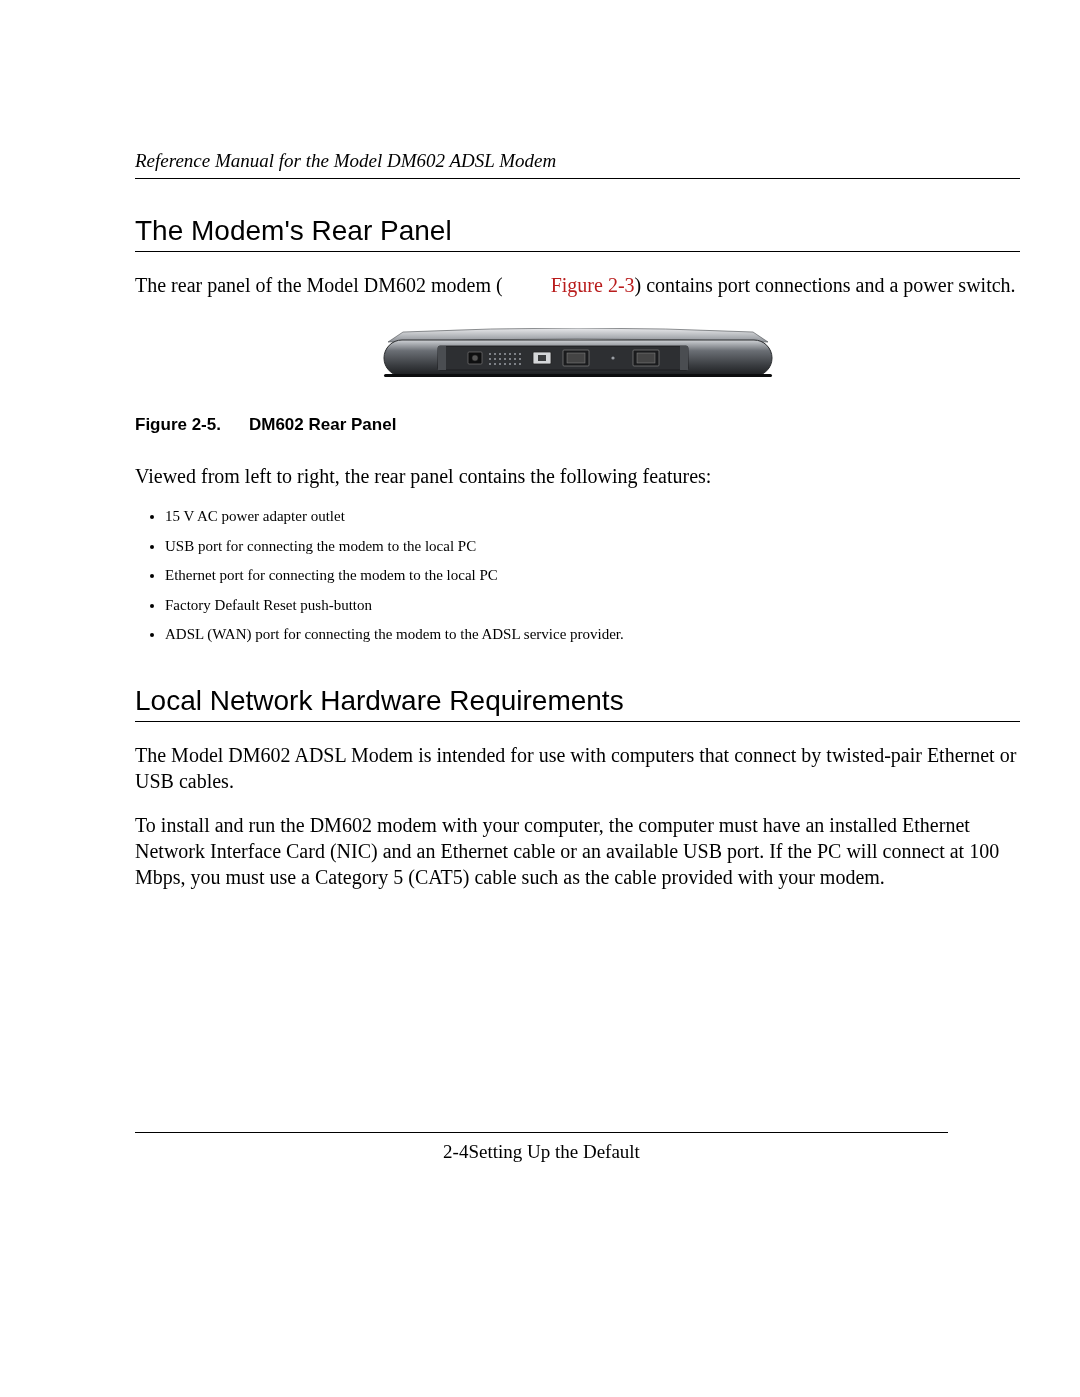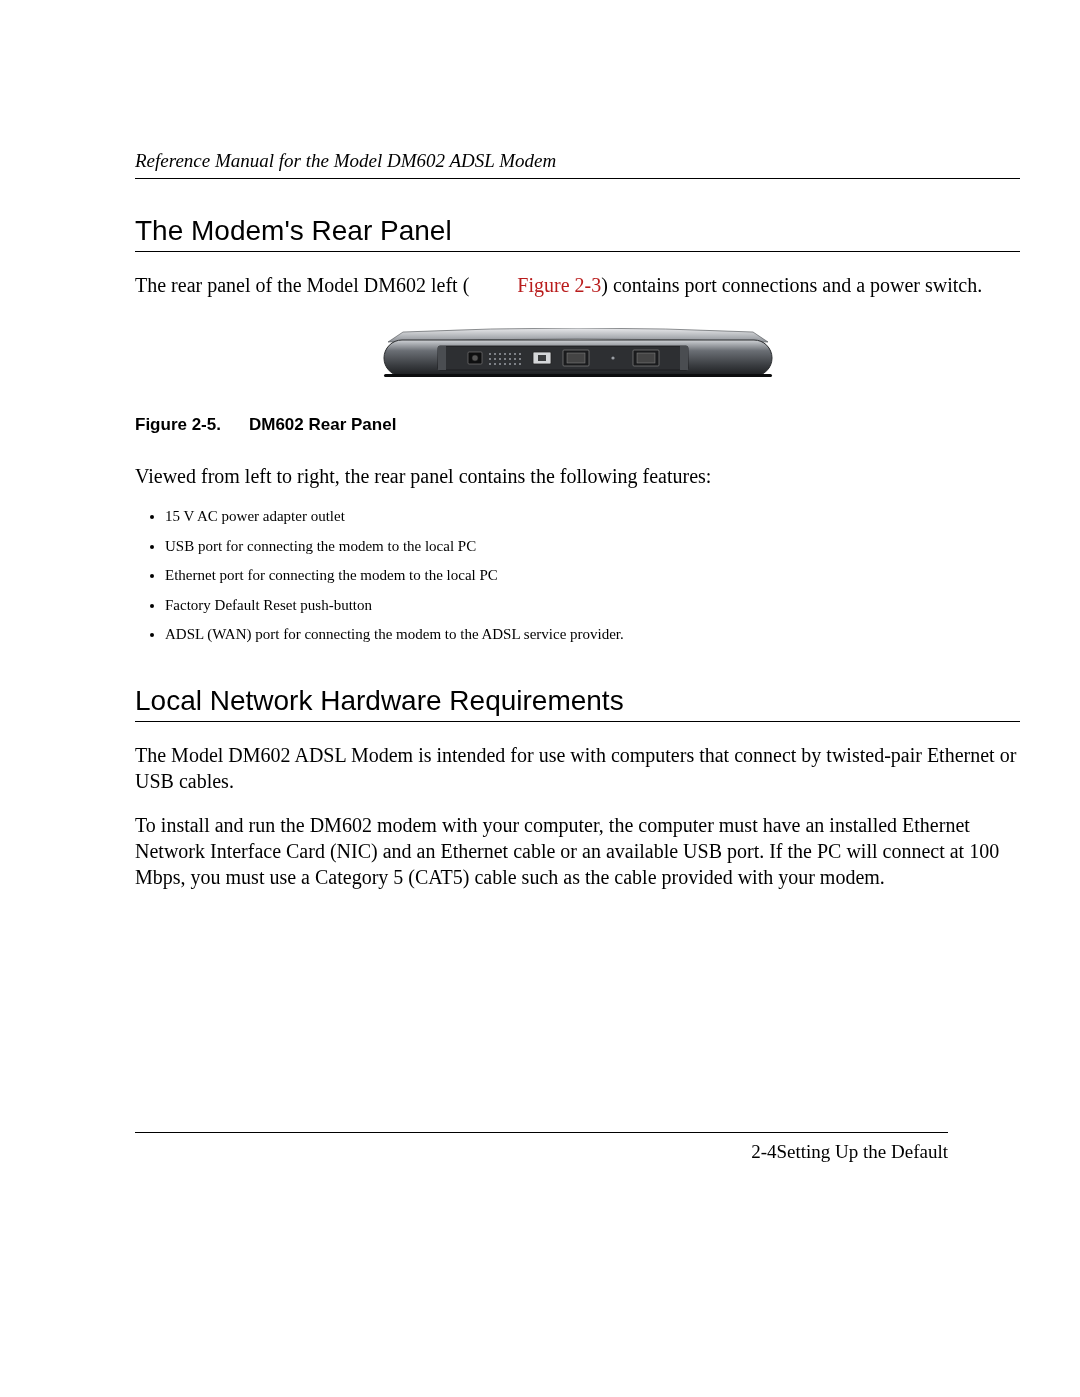--- a/index.html
+++ b/index.html
@@ -76,34 +76,34 @@
   }
   .footer {
     position: absolute;
     left: 135px;
     right: 132px;
     bottom: 95px;
     border-top: 1.5px solid #000;
     padding-top: 8px;
     font-size: 19px;
     display: flex;
-    justify-content: flex-end;
+    justify-content: center;
   }
 </style>
 </head>
 <body>
 
 <div class="page">
 
   <div class="running-header">Reference Manual for the Model DM602 ADSL Modem</div>
 
   <h1 class="section">The Modem's Rear Panel</h1>
 
   <p class="body">
-    <span>The rear panel of the Model DM602 left (</span><span class="figure-link">Figure 2-3</span><span>) contains port connections and a power switch.</span>
+    <span>The rear panel of the Model DM602 modem (</span><span class="figure-link">Figure 2-3</span><span>) contains port connections and a power switch.</span>
   </p>
 
   <div class="figure-wrap">
     <svg class="modem-svg" viewBox="0 0 400 55">
       <defs>
         <linearGradient id="bodyGrad" x1="0" y1="0" x2="0" y2="1">
           <stop offset="0%" stop-color="#cfd2d6"></stop>
           <stop offset="30%" stop-color="#6a6e74"></stop>
           <stop offset="70%" stop-color="#3a3d41"></stop>
           <stop offset="100%" stop-color="#1b1d1f"></stop>

